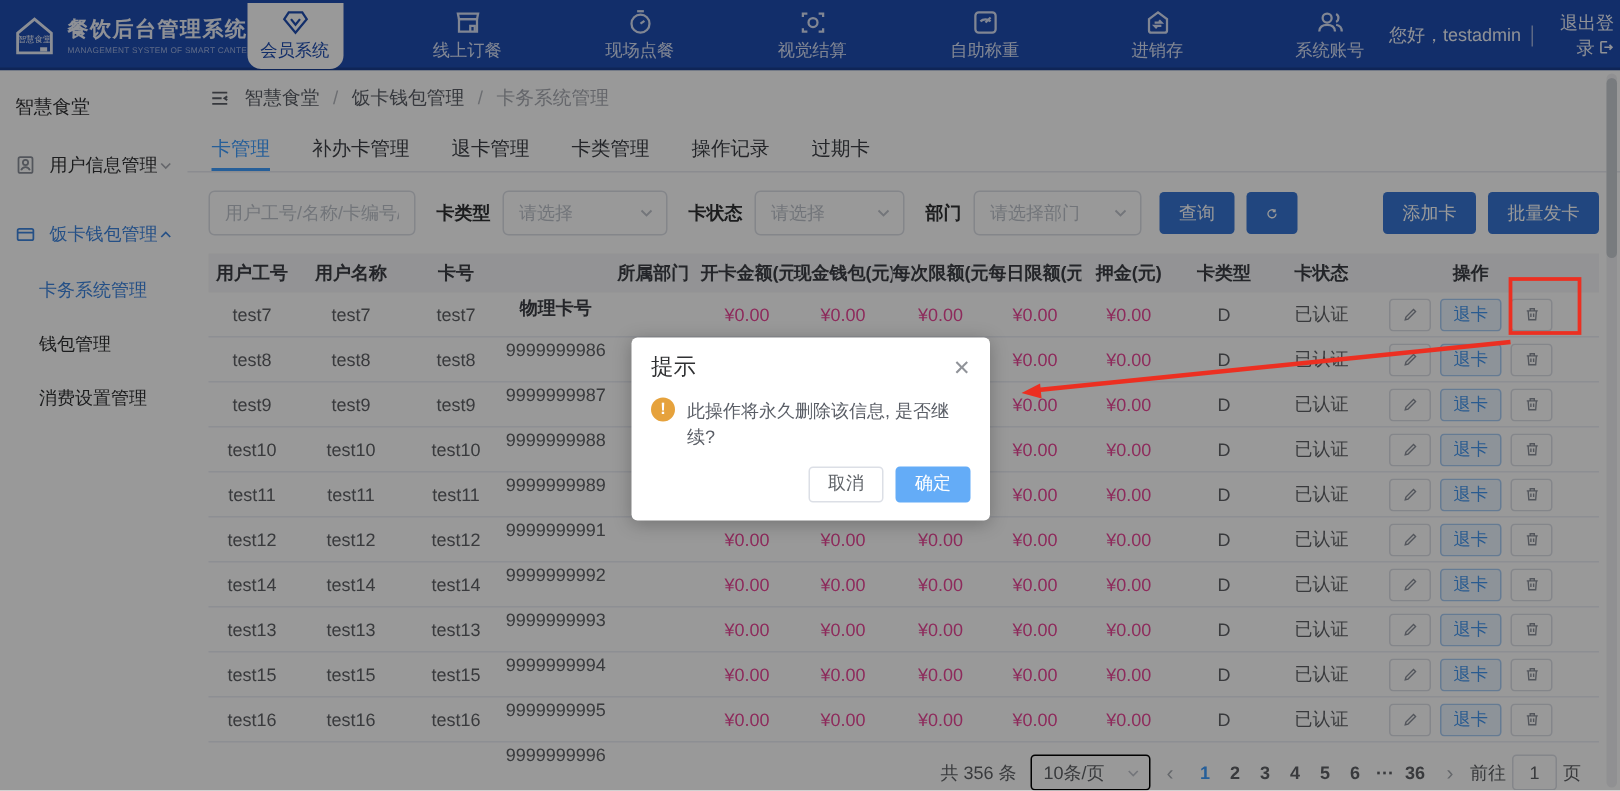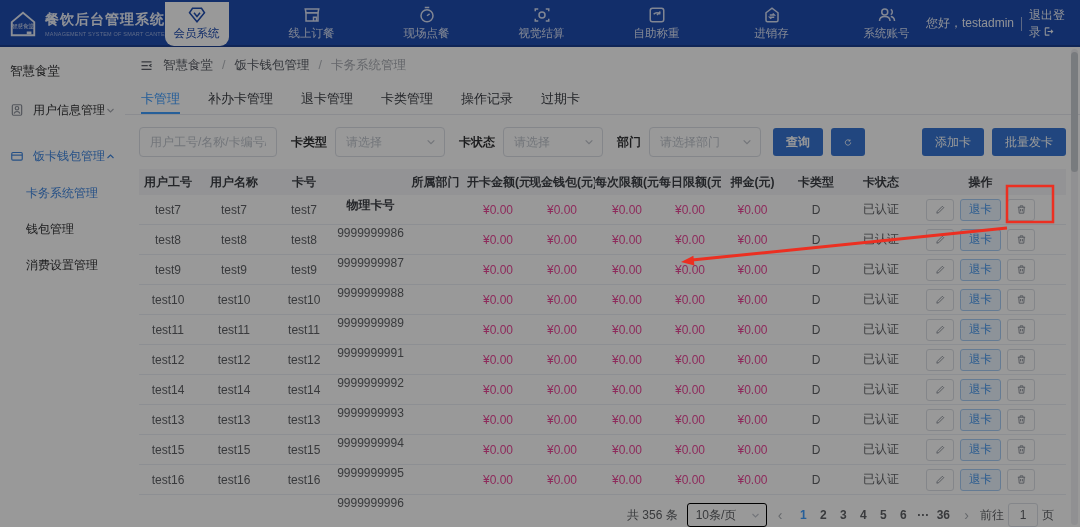--- a/index.html
+++ b/index.html
@@ -15,21 +15,21 @@
   .logo-sub { color:#9fb3e2; font-size:5.5px; letter-spacing:.2px; white-space:nowrap; margin-top:2px; }
   .nav-items { position:absolute; left:139px; top:0; display:flex; height:47px; }
   .nav-item { width:115px; height:47px; display:flex; align-items:center; justify-content:center; cursor:pointer; }
   .nav-inner { width:64px; height:44px; display:flex; flex-direction:column; align-items:center; justify-content:center; gap:2px; color:#d7e0f5; }
   .nav-item.active .nav-inner { background:#fff; color:#1f4db1; border-radius:0 0 9px 9px; }
   .nav-inner svg { width:18px; height:18px; }
   .nav-label { font-size:11.5px; white-space:nowrap; }
   .nav-user { position:absolute; right:4px; top:0; height:47px; width:150px; display:flex; align-items:center; justify-content:flex-end; gap:7px; color:#eef2fa; font-size:12px; }
   .nav-greet { white-space:nowrap; }
   .nav-divider { width:1px; height:14px; background:rgba(255,255,255,.55); }
-  .nav-logout { width:50px; line-height:1.35; text-align:left; cursor:pointer; }
+  .nav-logout { width:50px; line-height:1.35; text-align:right; cursor:pointer; }
   .nav-logout svg { width:11px; height:11px; vertical-align:-1px; margin-left:2px; }
 
   
   .sidebar { position:absolute; left:0; top:47px; width:125px; bottom:0; background:#fff; }
   .side-title { padding:16px 0 0 10px; font-size:12.5px; color:#303133; }
   .side-item { display:flex; align-items:center; height:32px; padding:0 10px; font-size:12px; color:#303133; cursor:pointer; margin-top:14px; }
   .side-item svg.mi { width:14px; height:14px; margin-right:9px; color:#8a8f99; flex:0 0 auto; }
   .side-item .chev { margin-left:auto; width:9px; height:9px; color:#a8abb2; }
   .side-item.blue { color:#3f86e0; }
   .side-item.blue svg.mi, .side-item.blue .chev { color:#3f86e0; }
@@ -49,21 +49,21 @@
   
   .filters { display:flex; align-items:center; margin:12px 14px 0 14px; font-size:12px; }
   .f-input { width:138px; height:30px; border:1px solid #dcdfe6; border-radius:4px; padding:0 10px; font-size:12px; color:#303133; background:#fff; font-family:inherit; }
   .f-input::placeholder { color:#bfc4cc; }
   .f-label { font-weight:700; color:#303133; margin:0 8px 0 14px; white-space:nowrap; }
   .f-select { height:30px; border:1px solid #dcdfe6; border-radius:4px; display:flex; align-items:center; justify-content:space-between; padding:0 8px 0 10px; color:#bfc4cc; background:#fff; cursor:pointer; }
   .f-select .chev { width:10px; height:10px; color:#c0c4cc; }
   .sel-type { width:110px; } .sel-status { width:100px; } .sel-dept { width:112px; }
   .btn { border:none; border-radius:3px; font-size:12px; font-family:inherit; cursor:pointer; }
   .btn-primary { background:#3876d4; color:#fff; height:28px; padding:0 13px; }
-  .btn-query { margin-left:12px;font-weight:bold; }
+  .btn-query { margin-left:12px; }
   .btn-refresh { margin-left:8px; width:34px; display:inline-flex; align-items:center; justify-content:center; }
   .btn-refresh svg { width:13px; height:13px; }
   .btn-add { margin-left:auto; }
   .btn-batch { margin-left:8px; }
 
   
   .table { margin:12px 14px 0 14px; }
   .tr { display:flex; align-items:center; height:30px; border-bottom:1px solid #ebeef5; }
   .tr.thead { height:26px; background:#f5f6f8; border-bottom:none; }
   .td { font-size:12px; color:#606266; text-align:center; white-space:nowrap; overflow:hidden; }
@@ -627,20 +627,34 @@
         <span>页</span>
       </div>
     </div>
   </div>
 
   <div class="scroll-track"></div>
   <div class="scroll-thumb"></div>
 
   <div class="overlay"></div>
 
+  <div class="dialog">
+    <div class="dlg-head">
+      <span class="dlg-title">提示</span>
+      <span class="dlg-close">✕</span>
+    </div>
+    <div class="dlg-body">
+      <span class="warn-icon">!</span>
+      <span class="dlg-msg">此操作将永久删除该信息, 是否继续?</span>
+    </div>
+    <div class="dlg-foot">
+      <button class="btn-cancel">取消</button>
+      <button class="btn-confirm">确定</button>
+    </div>
+  </div>
 
   <svg class="annotations" width="1080" height="527" viewBox="0 0 1080 527">
     <rect x="1007" y="186" width="46" height="36" fill="none" stroke="#ec2f21" stroke-width="2.5"></rect>
     <line x1="1007" y1="228" x2="692" y2="260" stroke="#ec2f21" stroke-width="3"></line>
     <polygon points="681,262 693.4,255.7 694.4,265.6" fill="#ec2f21"></polygon>
   </svg>
 
 </div>
 
 </body></html>

